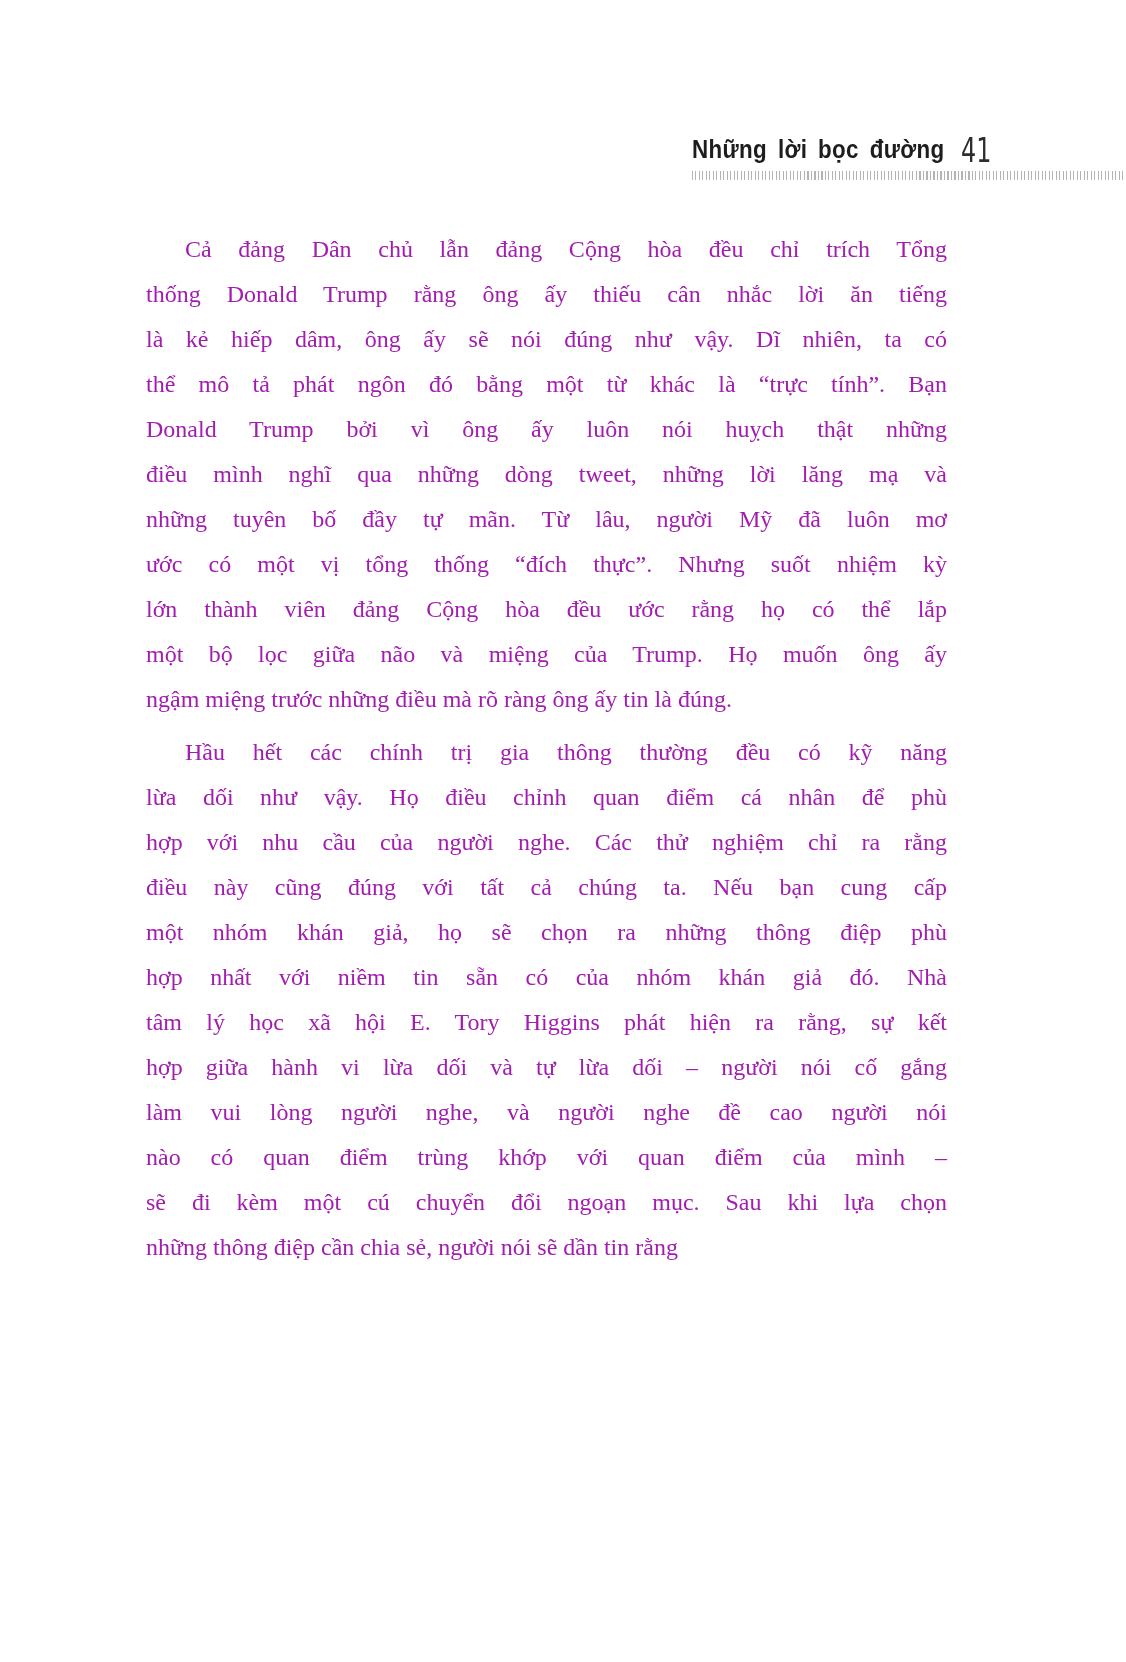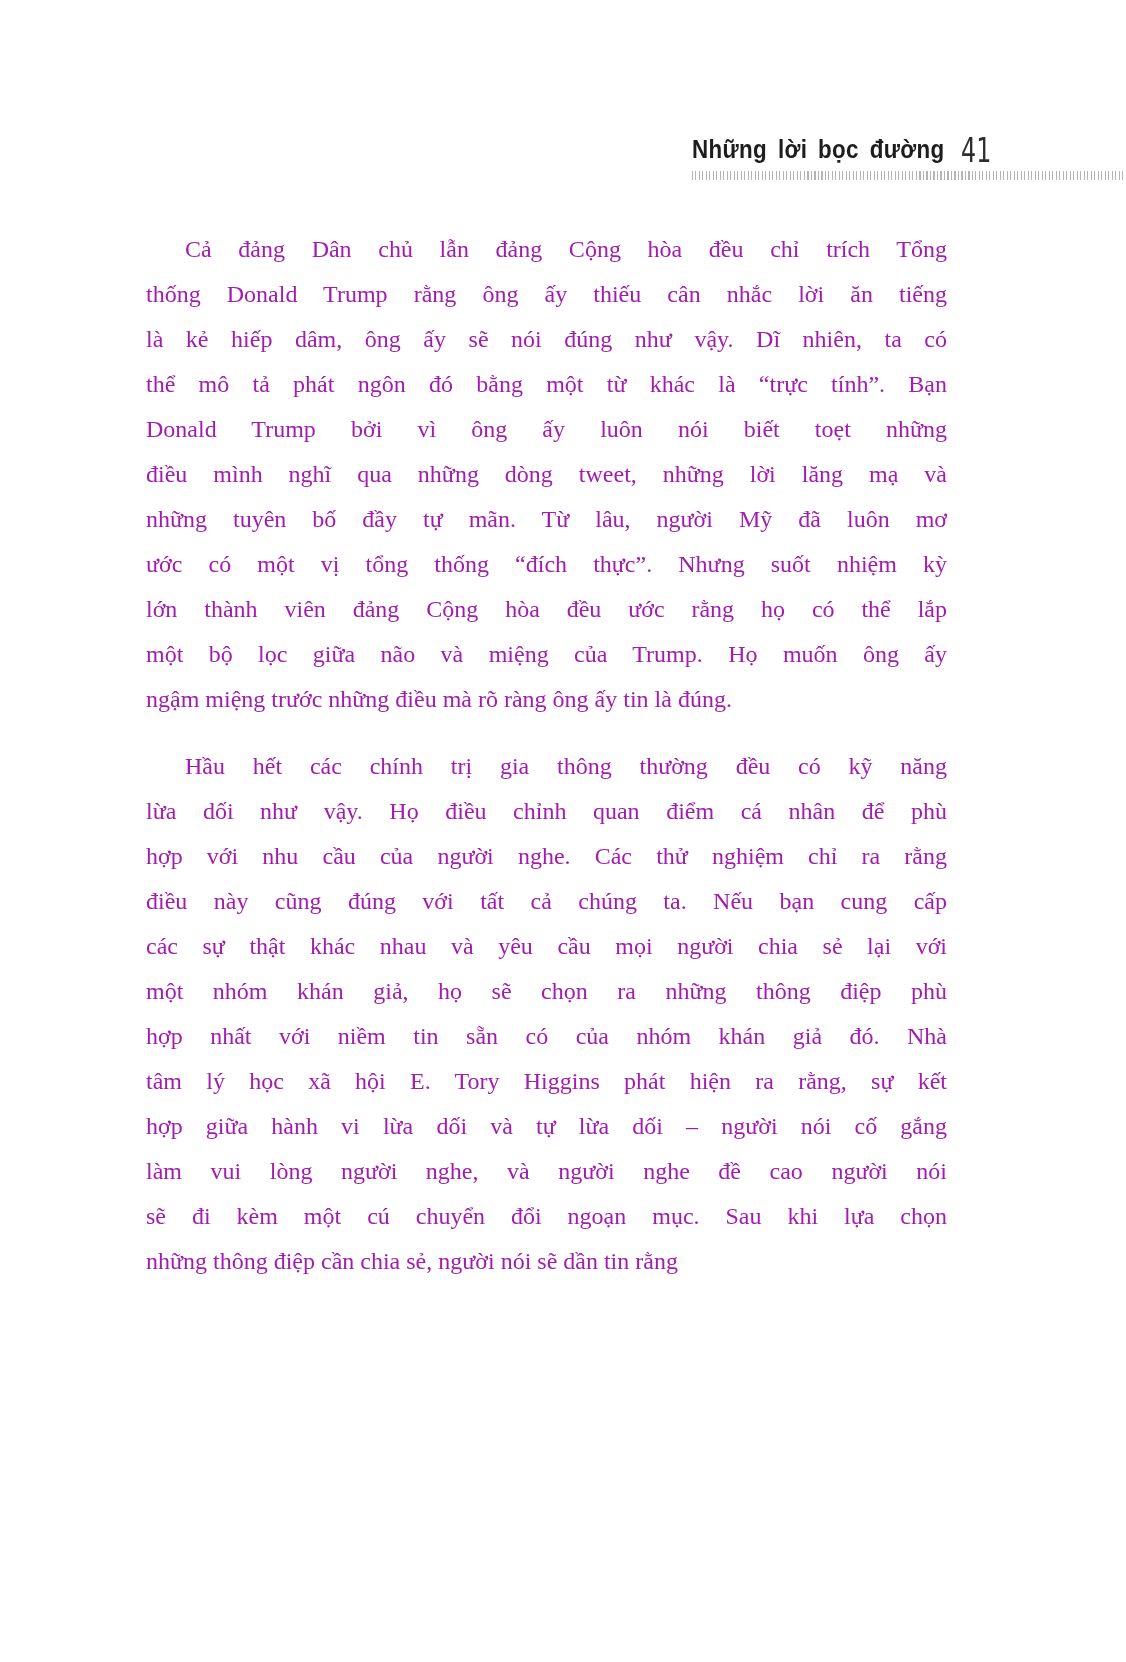--- a/index.html
+++ b/index.html
@@ -29,21 +29,21 @@
   .header-rule{
     position:absolute;left:692px;right:0;top:171px;height:9px;
     background:repeating-linear-gradient(to right,#b4b4b4 0 1px,rgba(0,0,0,0) 1px 3.5px);
   }
   
   .body-text{
     position:absolute;left:146px;top:227px;width:801px;
     font-size:24px;color:#a21caf;
   }
   .para{margin:0;padding:0;}
-  .para + .para{margin-top:22px;}
+  .para + .para{margin-top:8px;}
   .line{
     display:block;height:45px;line-height:45px;
     text-align:justify;text-align-last:justify;text-justify:inter-word;
   }
   .para .line:last-child{text-align-last:left;}
   .para .line:first-child{text-indent:39px;}
 </style>
 </head>
 <body>
 
@@ -54,37 +54,37 @@
   <span class="page-number">41</span>
 
   <div class="header-rule"></div>
 
   <main class="body-text">
     <p class="para">
         <span class="line">Cả đảng Dân chủ lẫn đảng Cộng hòa đều chỉ trích Tổng</span>
         <span class="line">thống Donald Trump rằng ông ấy thiếu cân nhắc lời ăn tiếng</span>
         <span class="line">là kẻ hiếp dâm, ông ấy sẽ nói đúng như vậy. Dĩ nhiên, ta có</span>
         <span class="line">thể mô tả phát ngôn đó bằng một từ khác là “trực tính”. Bạn</span>
-        <span class="line">Donald Trump bởi vì ông ấy luôn nói biết toẹt những</span>
+        <span class="line">Donald Trump bởi vì ông ấy luôn nói huỵch thật những</span>
         <span class="line">điều mình nghĩ qua những dòng tweet, những lời lăng mạ và</span>
         <span class="line">những tuyên bố đầy tự mãn. Từ lâu, người Mỹ đã luôn mơ</span>
         <span class="line">ước có một vị tổng thống “đích thực”. Nhưng suốt nhiệm kỳ</span>
         <span class="line">lớn thành viên đảng Cộng hòa đều ước rằng họ có thể lắp</span>
         <span class="line">một bộ lọc giữa não và miệng của Trump. Họ muốn ông ấy</span>
         <span class="line">ngậm miệng trước những điều mà rõ ràng ông ấy tin là đúng.</span>
       </p>
     <p class="para">
         <span class="line">Hầu hết các chính trị gia thông thường đều có kỹ năng</span>
         <span class="line">lừa dối như vậy. Họ điều chỉnh quan điểm cá nhân để phù</span>
         <span class="line">hợp với nhu cầu của người nghe. Các thử nghiệm chỉ ra rằng</span>
         <span class="line">điều này cũng đúng với tất cả chúng ta. Nếu bạn cung cấp</span>
-        <span class="line">các sự thật khác nhau và yêu cầu mọi người chia sẻ lại với</span>
         <span class="line">một nhóm khán giả, họ sẽ chọn ra những thông điệp phù</span>
         <span class="line">hợp nhất với niềm tin sẵn có của nhóm khán giả đó. Nhà</span>
         <span class="line">tâm lý học xã hội E. Tory Higgins phát hiện ra rằng, sự kết</span>
         <span class="line">hợp giữa hành vi lừa dối và tự lừa dối – người nói cố gắng</span>
         <span class="line">làm vui lòng người nghe, và người nghe đề cao người nói</span>
+        <span class="line">nào có quan điểm trùng khớp với quan điểm của mình –</span>
         <span class="line">sẽ đi kèm một cú chuyển đổi ngoạn mục. Sau khi lựa chọn</span>
         <span class="line">những thông điệp cần chia sẻ, người nói sẽ dần tin rằng</span>
       </p>
   </main>
 
 </div>
 
 </body></html>

